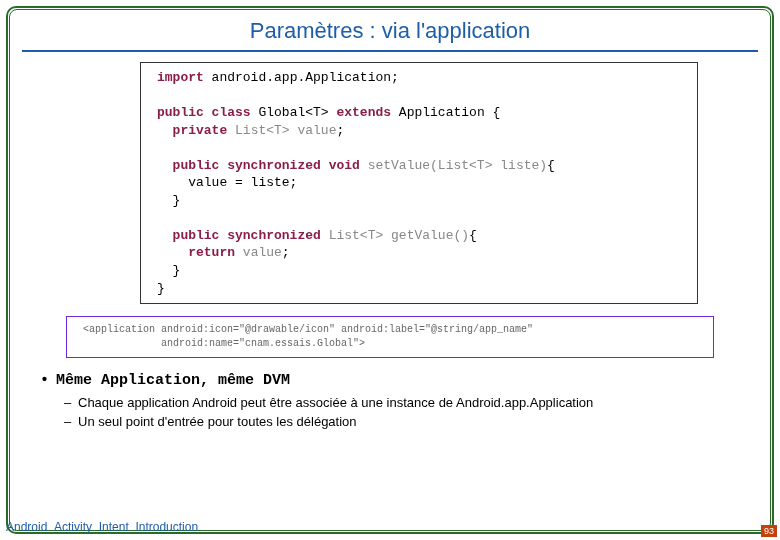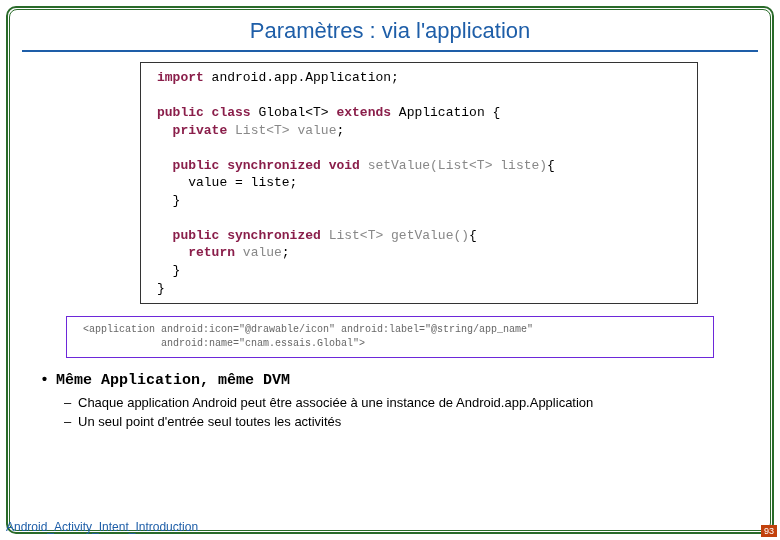--- a/index.html
+++ b/index.html
@@ -152,18 +152,18 @@
 <span>  }</span>
 <span>}</span></div>
 
 
   <div class="code-box2"><span>&lt;application android:icon="@drawable/icon" android:label="@string/app_name"</span>
 <span>             android:name="cnam.essais.Global"&gt;</span></div>
 
   <ul>
     <li class="b1b">Même Application, même DVM</li>
     <li class="b2">Chaque application Android peut être associée à une instance de Android.app.Application</li>
-    <li class="b2">Un seul point d'entrée seul toutes les activités</li>
+    <li class="b2">Un seul point d'entrée pour toutes les délégation</li>
   </ul>
 </div>
 
 <div class="footer">Android_Activity_Intent_Introduction</div>
 <div class="pagenum">93</div>
 
 </body></html>

